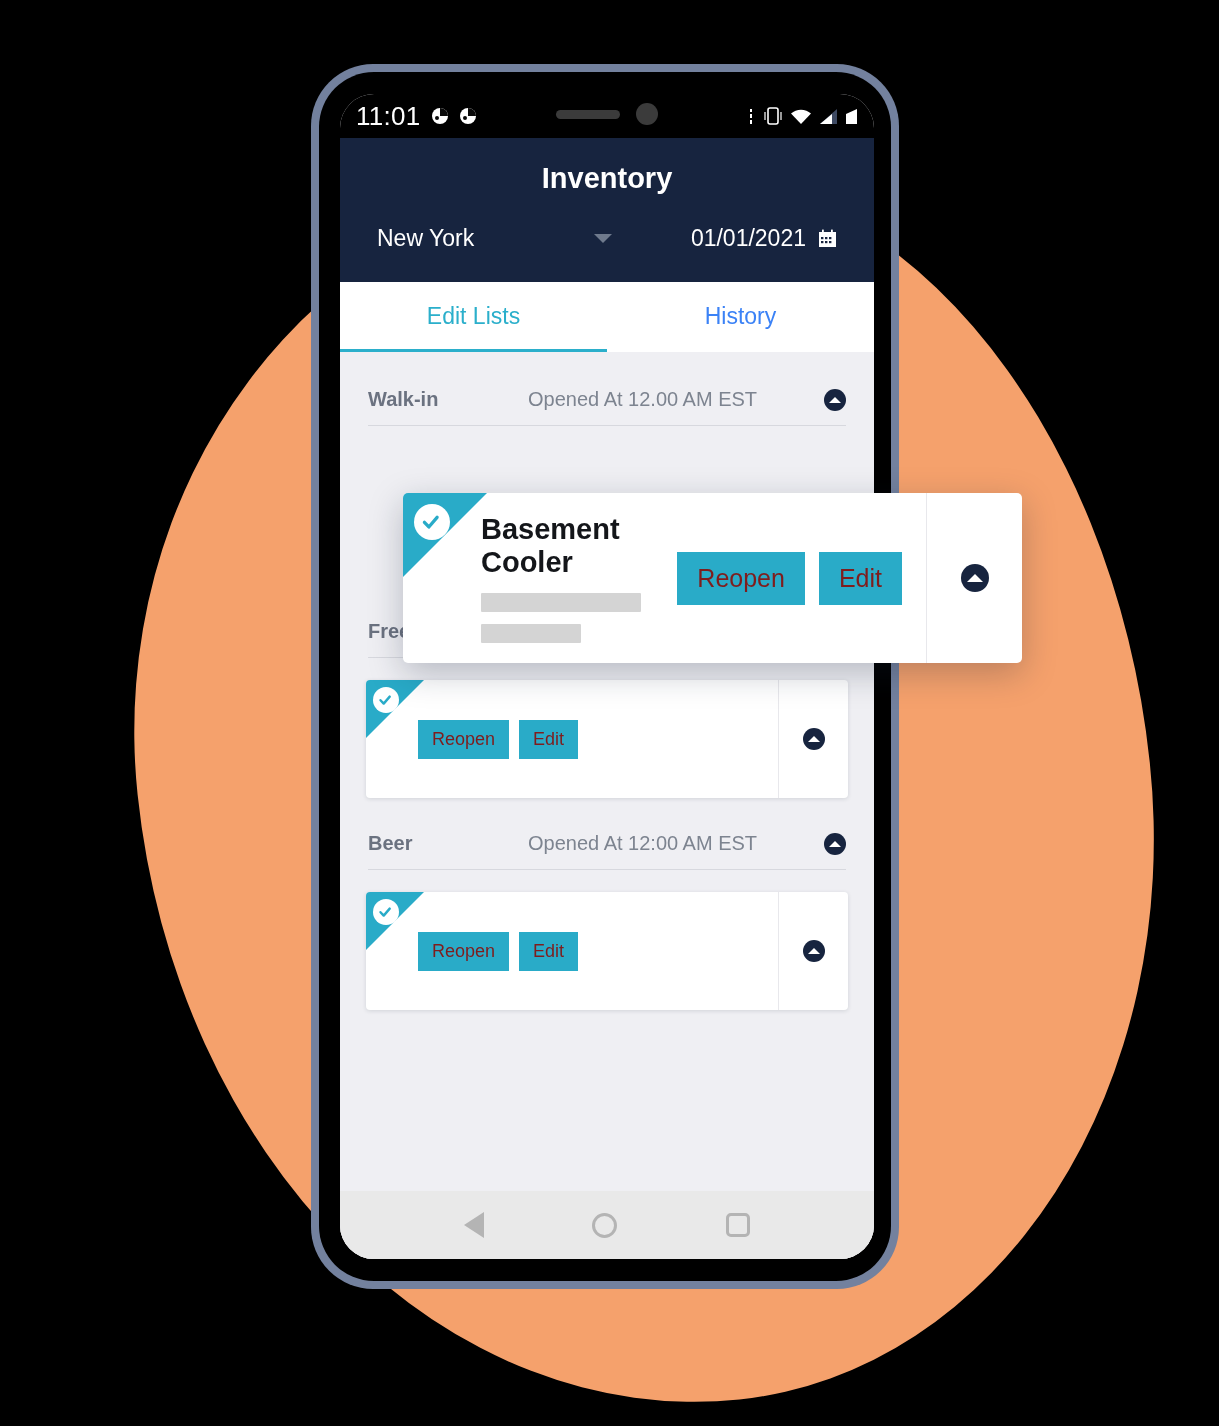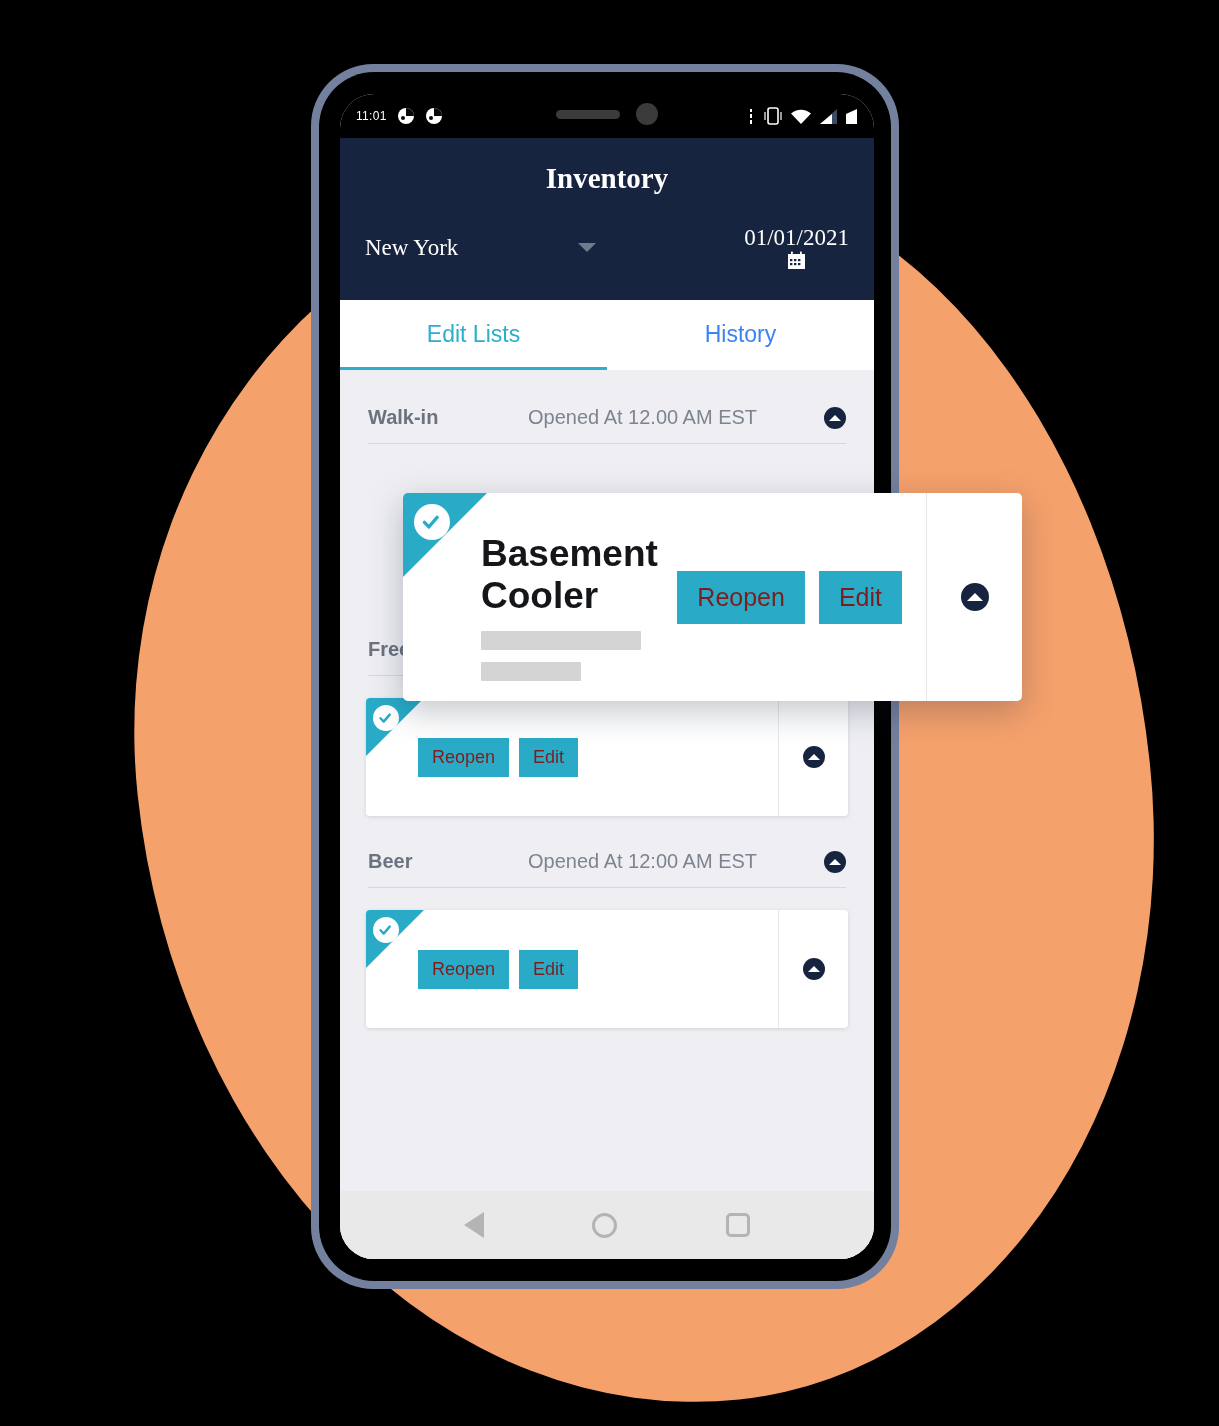--- a/index.html
+++ b/index.html
@@ -67,21 +67,21 @@
     position: relative;
     height: 44px;
     background: #000000;
     display: flex;
     align-items: center;
     padding: 0 16px;
     color: #ffffff;
     font-size: 18px;
   }
   .status-left { display: flex; align-items: center; gap: 10px; }
-  .status-time { font-size: 12px; letter-spacing: .3px; }
+  .status-time { font-size: 26px; letter-spacing: .3px; }
   .sb-glyph { display: inline-flex; }
   .status-right {
     margin-left: auto;
     display: flex;
     align-items: center;
     gap: 7px;
   }
 
   .notch {
     position: absolute;
@@ -94,21 +94,21 @@
     border-radius: 0 0 20px 20px;
     display: flex;
     align-items: center;
     justify-content: center;
     gap: 16px;
   }
   .speaker { width: 64px; height: 9px; border-radius: 5px; background: #3b3b3b; }
   .camera  { width: 22px; height: 22px; border-radius: 50%; background: #3b3b3b; }
 
   
-  .app-header { background: #17243F; padding: 6px 0 0; font-family: Liberation Serif, serif; }
+  .app-header { background: #17243F; padding: 6px 12px 0; }
   .app-title {
     text-align: center;
     color: #ffffff;
     font-size: 29px;
     font-weight: bold;
     padding: 18px 0 30px;
   }
   .header-controls {
     display: flex;
     align-items: center;
@@ -123,21 +123,21 @@
     flex: 1;
   }
   .loc-name { font-size: 23px; }
   .caret {
     width: 0; height: 0;
     margin-left: 120px;
     border-left: 9px solid transparent;
     border-right: 9px solid transparent;
     border-top: 9px solid #6f7a8d;
   }
-  .date-group { display: flex; align-items: center; gap: 0; flex-direction: column; }
+  .date-group { display: flex; align-items: center; gap: 12px; }
   .date-text { font-size: 23px; }
   .cal-icon { width: 19px; height: 19px; display: block; }
 
   
   .tabs { display: flex; background: #ffffff; }
   .tab {
     flex: 1;
     text-align: center;
     padding: 21px 0 19px;
     font-size: 23px;
@@ -268,21 +268,21 @@
   }
   .float-card-layer .card-main { padding: 20px 14px 20px 78px; }
   .float-card-layer .corner {
     border-top: 84px solid #29ABC8;
     border-right: 84px solid transparent;
   }
   .float-card-layer .corner-check {
     left: 11px; top: 11px;
     width: 36px; height: 36px;
   }
-  .float-card-layer .card-title { font-size: 37px; margin-bottom: 14px; margin-top: 20px; }
+  .float-card-layer .card-title { font-size: 29px; margin-bottom: 14px; }
   .float-card-layer .ph-bar { height: 19px; }
   .float-card-layer .ph-bar.long  { width: 160px; margin-bottom: 12px; }
   .float-card-layer .ph-bar.short { width: 100px; }
   .float-card-layer .btn { font-size: 25px; padding: 12px 20px; }
   .float-card-layer .card-actions { gap: 14px; padding-right: 10px; }
   .float-card-layer .card-collapse { width: 96px; }
   .float-card-layer .collapse-btn { width: 28px; height: 28px; }
   .float-card-layer .collapse-btn .chev {
     border-left-width: 8px; border-right-width: 8px; border-bottom-width: 8px;
   }

